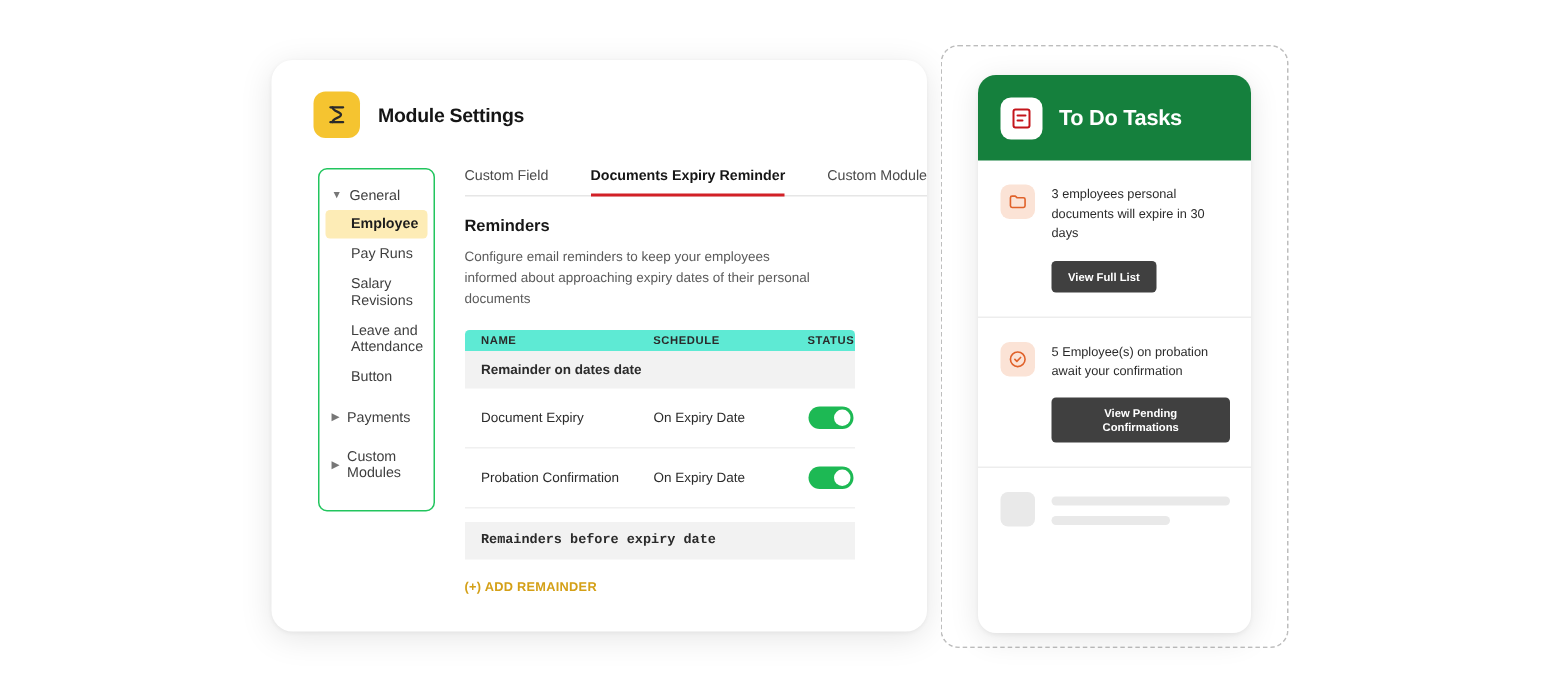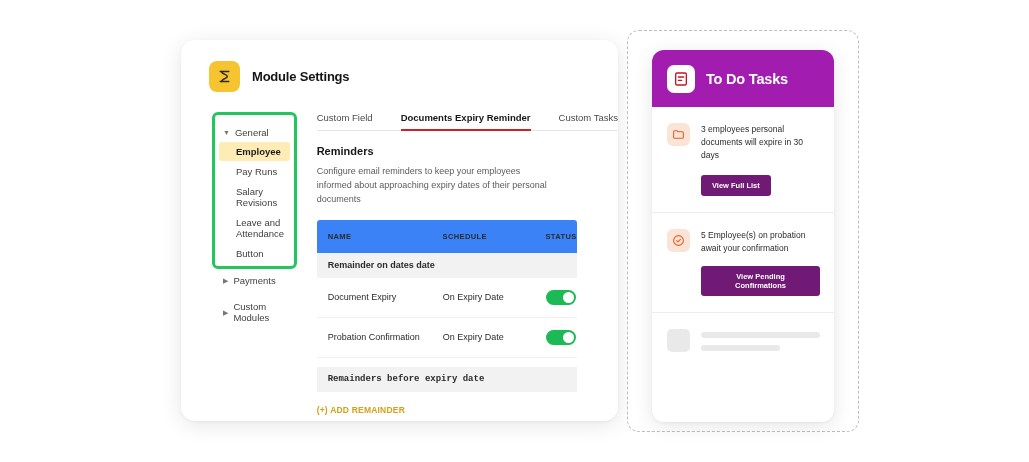--- a/index.html
+++ b/index.html
@@ -37,24 +37,24 @@
   }
   .card-title {
     font-size: 13px; font-weight: bold; color: #151515;
     letter-spacing: -0.2px;
   }
 
   
   .settings-body { display: flex; padding: 20px 0 0 31px; }
   .side-nav {
     width: 102px;
-    border: 3px solid #22c55e;
+    border: 1px solid #22c55e;
     border-radius: 6px;
     padding: 9px 0 12px 0;
-    height: 157px;
+    height: 229px;
   }
   .nav-group {
     display: flex; align-items: center; gap: 5px;
     font-size: 9.5px; color: #3e3e3e;
     padding: 3px 0 3px 8px;
   }
   .caret { font-size: 7px; color: #777; line-height: 1; }
   .nav-item {
     font-size: 9.5px; color: #3e3e3e;
     padding: 4px 0 4px 17px;
@@ -91,23 +91,23 @@
     margin: 14px 0 8px 0;
   }
   .section-desc {
     font-size: 9px; color: #5b5b5b; line-height: 1.55;
     max-width: 232px;
     margin-bottom: 13px;
   }
   .rem-table { width: 260px; }
   .rem-head {
     display: flex; align-items: center;
-    background: #3b82f6;
+    background: #5eead4;
     border-radius: 3px 3px 0 0;
-    height: 33px;
+    height: 14px;
     font-size: 7.5px; font-weight: bold; color: #2a2a2a;
     letter-spacing: 0.4px;
   }
   .col-name { width: 126px; padding-left: 11px; }
   .col-sched { width: 78px; }
   .col-status { flex: 1; padding-left: 25px; }
   .group-row {
     background: #f2f2f2;
     height: 25px;
     display: flex; align-items: center;
@@ -155,21 +155,21 @@
     position: absolute;
     left: 652px; top: 50px;
     width: 182px; height: 372px;
     background: #ffffff;
     border-radius: 12px;
     box-shadow: 0 4px 20px rgba(0,0,0,0.10), 0 1px 3px rgba(0,0,0,0.05);
     overflow: hidden;
   }
   .todo-header {
     height: 57px;
-    background: #a21caf;
+    background: #15803d;
     display: flex; align-items: center;
     gap: 11px;
     padding-left: 15px;
   }
   .todo-logo {
     width: 28px; height: 28px;
     border-radius: 7px;
     background: #ffffff;
     display: flex; align-items: center; justify-content: center;
   }
@@ -191,21 +191,21 @@
     background: #fbe3d6;
     display: flex; align-items: center; justify-content: center;
   }
   .t-body { flex: 1; }
   .t-text {
     font-size: 8.5px; color: #2b2b2b; line-height: 1.55;
     margin-bottom: 11px;
   }
   .t-btn {
     display: inline-block;
-    background: #701a75;
+    background: #404040;
     color: #ffffff;
     font-size: 7.5px; font-weight: bold;
     border-radius: 3px;
     padding: 6px 11px;
     border: none;
   }
   .skeleton-item {
     display: flex; gap: 11px;
     padding: 16px 14px 16px 15px;
   }
@@ -266,21 +266,21 @@
           <span class="caret">▶</span>
           <span>Custom Modules</span>
         </div>
       </div>
 
       <div class="tab-panel">
 
         <div class="tabs">
           <div class="tab">Custom Field</div>
           <div class="tab active">Documents Expiry Reminder</div>
-          <div class="tab">Custom Tasks</div>
+          <div class="tab">Custom Module</div>
         </div>
 
         <div class="section-title">Reminders</div>
         <div class="section-desc">Configure email reminders to keep your employees informed about approaching expiry dates of their personal documents</div>
 
         <div class="rem-table">
           <div class="rem-head">
             <div class="col-name">NAME</div>
             <div class="col-sched">SCHEDULE</div>
             <div class="col-status">STATUS</div>

